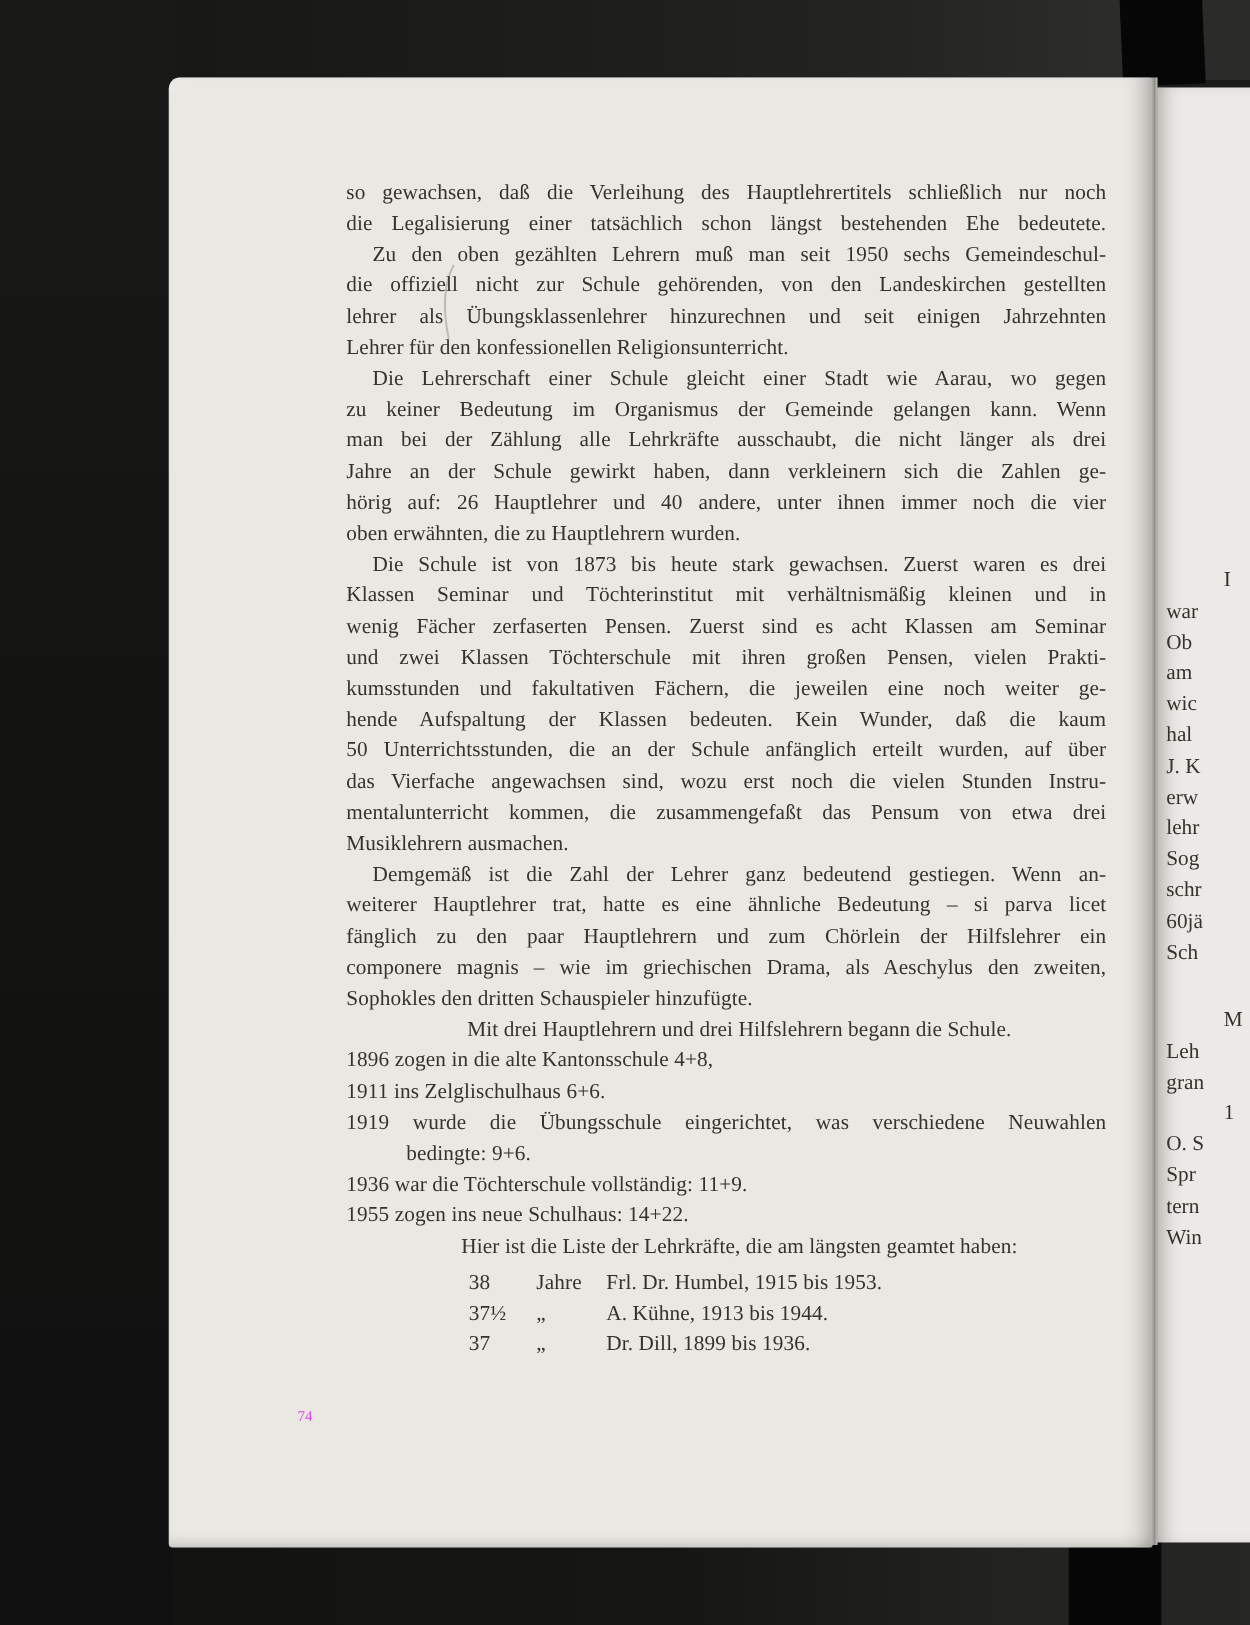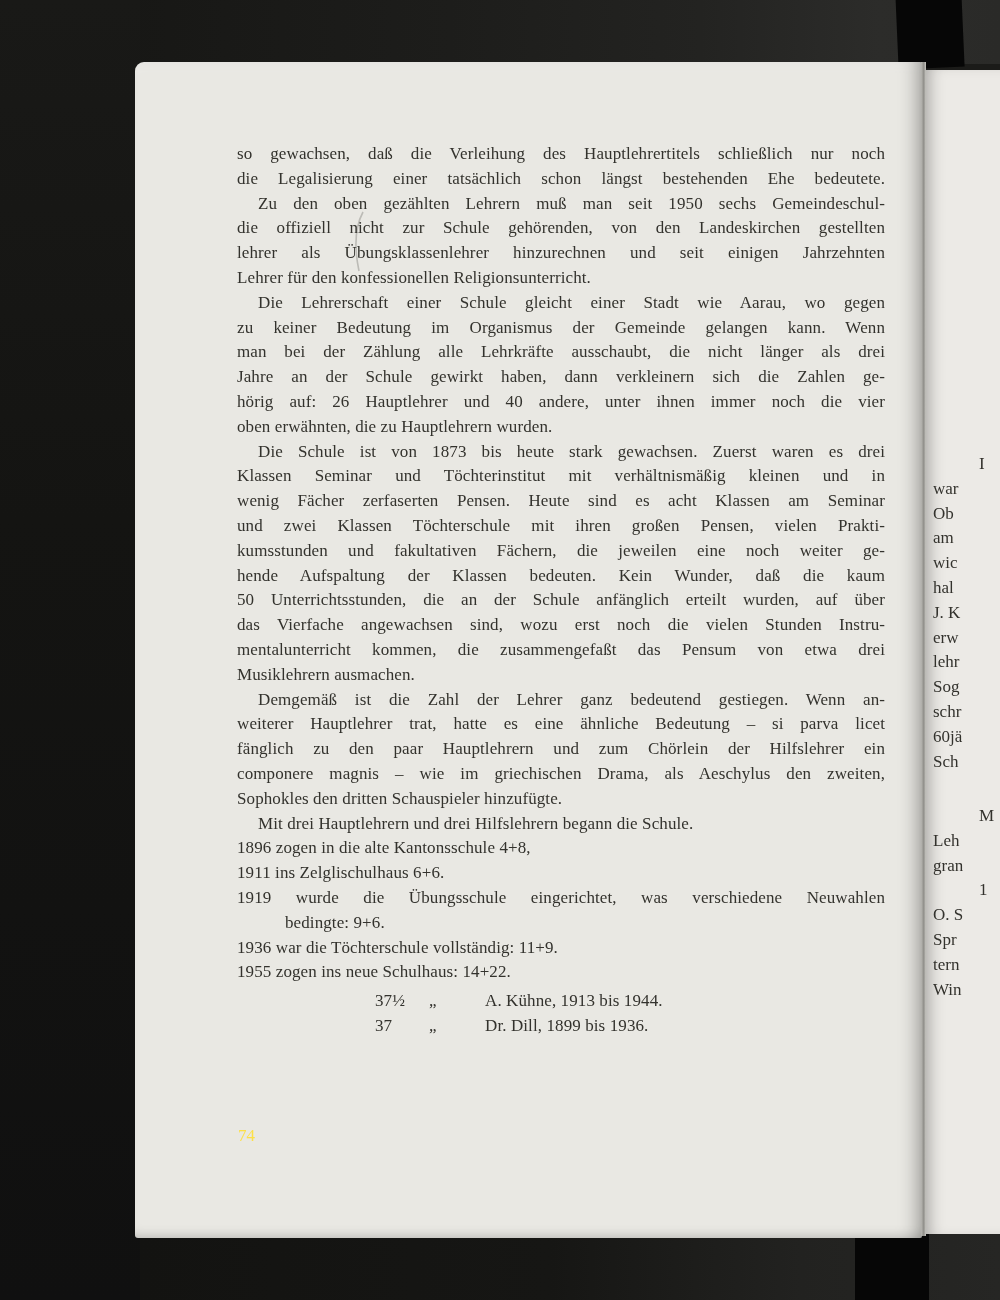--- a/index.html
+++ b/index.html
@@ -41,33 +41,33 @@
     position:absolute;left:926px;top:70px;width:74px;height:1164px;
     background:#eceae6;overflow:hidden;
     box-shadow:inset 12px 0 16px -9px rgba(0,0,0,0.30);
   }
   
   .text-block{
     position:absolute;left:237px;top:142px;width:648px;
     font-size:17px;line-height:24.8px;color:#33322d;
     letter-spacing:0.1px;
   }
-  .line{height:24.8px;overflow:hidden;}
+  .line{height:24.8px;overflow:hidden;margin-left:40px;}
   .full{text-align:justify;text-align-last:justify;}
   .left{text-align:left;white-space:nowrap;}
   .indent-full{text-align:justify;text-align-last:justify;text-indent:21px;}
-  .indent-left{text-align:left;text-indent:21px;white-space:nowrap;}
+  .indent-left{text-align:center;text-indent:21px;white-space:nowrap;}
   .hang{padding-left:48px;text-align:left;white-space:nowrap;}
   .service-list{margin-top:4px;margin-left:138px;}
   .svc-row{display:flex;height:24.8px;}
   .svc-years{width:48px;}
   .svc-unit{width:56px;padding-left:6px;}
   .page-number{
     position:absolute;left:238px;top:1126px;
-    font-size:17px;color:#fde047;
+    font-size:12px;color:#d946ef;
   }
   
   .frag-block{
     position:absolute;left:7px;width:67px;
     font-size:17px;line-height:24.8px;color:#33322d;overflow:hidden;
   }
   .frag-block.b1{top:382px;}  
   .frag-block.b2{top:734px;}  
   .frag{height:24.8px;white-space:nowrap;}
   .frag-indent{height:24.8px;white-space:nowrap;padding-left:46px;}
@@ -98,42 +98,48 @@
       <div class="line full">lehrer als Übungsklassenlehrer hinzurechnen und seit einigen Jahrzehnten</div>
       <div class="line left">Lehrer für den konfessionellen Religionsunterricht.</div>
       <div class="line indent-full">Die Lehrerschaft einer Schule gleicht einer Stadt wie Aarau, wo gegen</div>
       <div class="line full">zu keiner Bedeutung im Organismus der Gemeinde gelangen kann. Wenn</div>
       <div class="line full">man bei der Zählung alle Lehrkräfte ausschaubt, die nicht länger als drei</div>
       <div class="line full">Jahre an der Schule gewirkt haben, dann verkleinern sich die Zahlen ge-</div>
       <div class="line full">hörig auf: 26 Hauptlehrer und 40 andere, unter ihnen immer noch die vier</div>
       <div class="line left">oben erwähnten, die zu Hauptlehrern wurden.</div>
       <div class="line indent-full">Die Schule ist von 1873 bis heute stark gewachsen. Zuerst waren es drei</div>
       <div class="line full">Klassen Seminar und Töchterinstitut mit verhältnismäßig kleinen und in</div>
-      <div class="line full">wenig Fächer zerfaserten Pensen. Heute sind es acht Klassen am Seminar</div>
+      <div class="line full">wenig Fächer zerfaserten Pensen. Zuerst sind es acht Klassen am Seminar</div>
       <div class="line full">und zwei Klassen Töchterschule mit ihren großen Pensen, vielen Prakti-</div>
       <div class="line full">kumsstunden und fakultativen Fächern, die jeweilen eine noch weiter ge-</div>
       <div class="line full">hende Aufspaltung der Klassen bedeuten. Kein Wunder, daß die kaum</div>
       <div class="line full">50 Unterrichtsstunden, die an der Schule anfänglich erteilt wurden, auf über</div>
       <div class="line full">das Vierfache angewachsen sind, wozu erst noch die vielen Stunden Instru-</div>
       <div class="line full">mentalunterricht kommen, die zusammengefaßt das Pensum von etwa drei</div>
       <div class="line left">Musiklehrern ausmachen.</div>
       <div class="line indent-full">Demgemäß ist die Zahl der Lehrer ganz bedeutend gestiegen. Wenn an-</div>
       <div class="line full">weiterer Hauptlehrer trat, hatte es eine ähnliche Bedeutung – si parva licet</div>
       <div class="line full">fänglich zu den paar Hauptlehrern und zum Chörlein der Hilfslehrer ein</div>
       <div class="line full">componere magnis – wie im griechischen Drama, als Aeschylus den zweiten,</div>
       <div class="line left">Sophokles den dritten Schauspieler hinzufügte.</div>
       <div class="line indent-left">Mit drei Hauptlehrern und drei Hilfslehrern begann die Schule.</div>
       <div class="line left">1896 zogen in die alte Kantonsschule 4+8,</div>
       <div class="line left">1911 ins Zelglischulhaus 6+6.</div>
       <div class="line full">1919 wurde die Übungsschule eingerichtet, was verschiedene Neuwahlen</div>
       <div class="line hang">bedingte: 9+6.</div>
       <div class="line left">1936 war die Töchterschule vollständig: 11+9.</div>
       <div class="line left">1955 zogen ins neue Schulhaus: 14+22.</div>
+      <div class="line indent-left">Hier ist die Liste der Lehrkräfte, die am längsten geamtet haben:</div>
     </div>
   <div class="service-list">
+      <div class="svc-row">
+        <span class="svc-years">38</span>
+        <span class="svc-unit">Jahre</span>
+        <span class="svc-entry">Frl. Dr. Humbel, 1915 bis 1953.</span>
+      </div>
       <div class="svc-row">
         <span class="svc-years">37½</span>
         <span class="svc-unit">„</span>
         <span class="svc-entry">A. Kühne, 1913 bis 1944.</span>
       </div>
       <div class="svc-row">
         <span class="svc-years">37</span>
         <span class="svc-unit">„</span>
         <span class="svc-entry">Dr. Dill, 1899 bis 1936.</span>
       </div>

